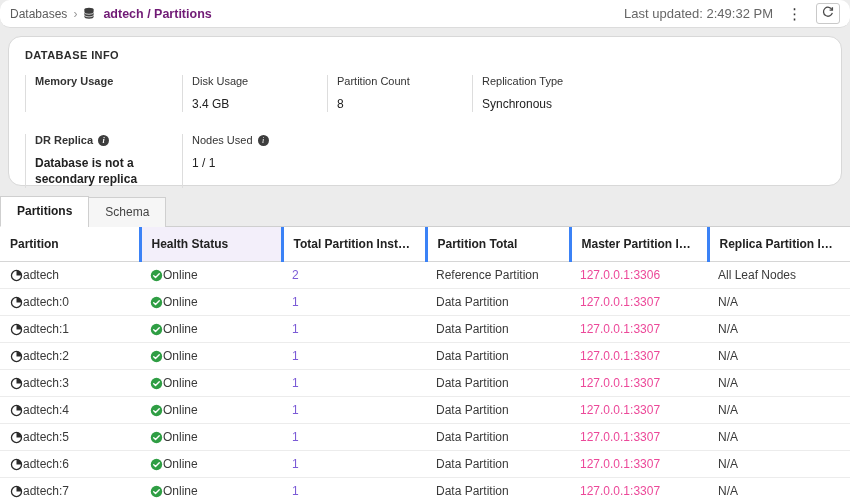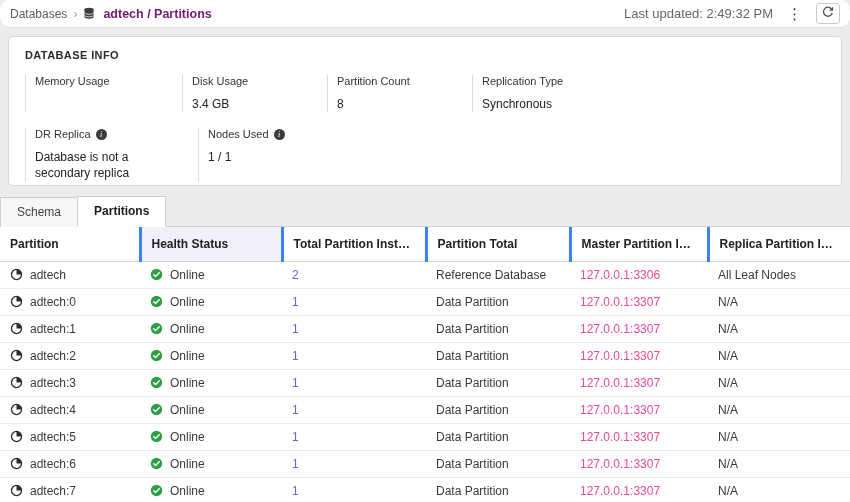--- a/index.html
+++ b/index.html
@@ -35,40 +35,40 @@
     background: #fff;
     display: flex; align-items: center; justify-content: center;
     cursor: pointer;
   }
 
   
   .card-wrap { padding: 8px 8px 0 8px; }
   .card {
     background: #fff;
     border: 1px solid #d8d8d8;
-    border-radius: 4px;
+    border-radius: 13px;
     padding: 12px 16px 14px 16px;
     height: 150px;
   }
   .card-title {
     font-size: 11px;
     font-weight: bold;
     letter-spacing: 0.4px;
     color: #2b2b2b;
     margin-bottom: 14px;
   }
   .stats-row { display: flex; }
-  .stats-row + .stats-row { margin-top: 16px; gap: 16px; }
+  .stats-row + .stats-row { margin-top: 22px; }
   .stat {
     border-left: 1px solid #ddd;
     padding-left: 9px;
     width: 145px;
     flex: 0 0 auto;
   }
-  .stat.wide { width: 157px; }
+  .stat.wide { width: 157px; font-weight: bold; }
   .stat-label {
     font-size: 11px;
     color: #333;
     display: flex; align-items: center; gap: 5px;
   }
   .stat-value { font-size: 12px; color: #222; margin-top: 9px; line-height: 1.35; }
   .stat-value.wrap { max-width: 130px; }
   .info-dot {
     width: 11px; height: 11px;
     border-radius: 50%;
@@ -124,21 +124,21 @@
   thead th:first-child { border-left: none; }
   thead th.highlight { background: #f3effa; }
   tbody td {
     font-size: 12px;
     color: #3a3a3a;
     padding: 6px 10px;
     border-bottom: 1px solid #ececec;
     white-space: nowrap; overflow: hidden; text-overflow: ellipsis;
     height: 26px;
   }
-  .cell-flex { display: flex; align-items: flex-start; gap: 7px; }
+  .cell-flex { display: flex; align-items: center; }
   .pie-icon svg, .check-icon svg { display: block; }
   a.host-link { color: #ec4899; text-decoration: none; cursor: pointer; }
   a.count-link { color: #7b5bd6; text-decoration: none; cursor: pointer; }
 </style>
 </head>
 <body>
 
 <div class="topbar">
   <div class="breadcrumb">
     <span class="crumb-root">Databases</span>
@@ -202,22 +202,22 @@
           <span>Nodes Used</span>
           <span class="info-dot">i</span>
         </div>
         <div class="stat-value">1 / 1</div>
       </div>
     </div>
   </div>
 </div>
 
 <div class="tabbar">
+  <div class="tab active">Partitions</div>
   <div class="tab">Schema</div>
-  <div class="tab active">Partitions</div>
 </div>
 
 <div class="table-area">
   <table>
     <colgroup>
       <col class="c1">
         <col class="c2">
         <col class="c3">
         <col class="c4">
         <col class="c5">
@@ -251,21 +251,21 @@
         <span class="check-icon">
           <svg width="13" height="13" viewBox="0 0 16 16">
             <circle cx="8" cy="8" r="7" fill="#2f9e44"></circle>
             <path d="M4.6 8.3 l2.2 2.2 L11.4 5.8" stroke="#fff" stroke-width="1.7" fill="none" stroke-linecap="round" stroke-linejoin="round"></path>
           </svg>
         </span>
         <span>Online</span>
       </span>
     </td>
     <td><a class="count-link">2</a></td>
-    <td><span>Reference Database</span></td>
+    <td><span>Reference Partition</span></td>
     <td><a class="host-link">127.0.0.1:3306</a></td>
     <td><span>All Leaf Nodes</span></td>
   </tr>
 
   <tr>
     <td>
       <span class="cell-flex">
         <span class="pie-icon">
           <svg width="13" height="13" viewBox="0 0 16 16">
             <circle cx="8" cy="8" r="6.2" fill="none" stroke="#2b2b2b" stroke-width="1.6"></circle>

